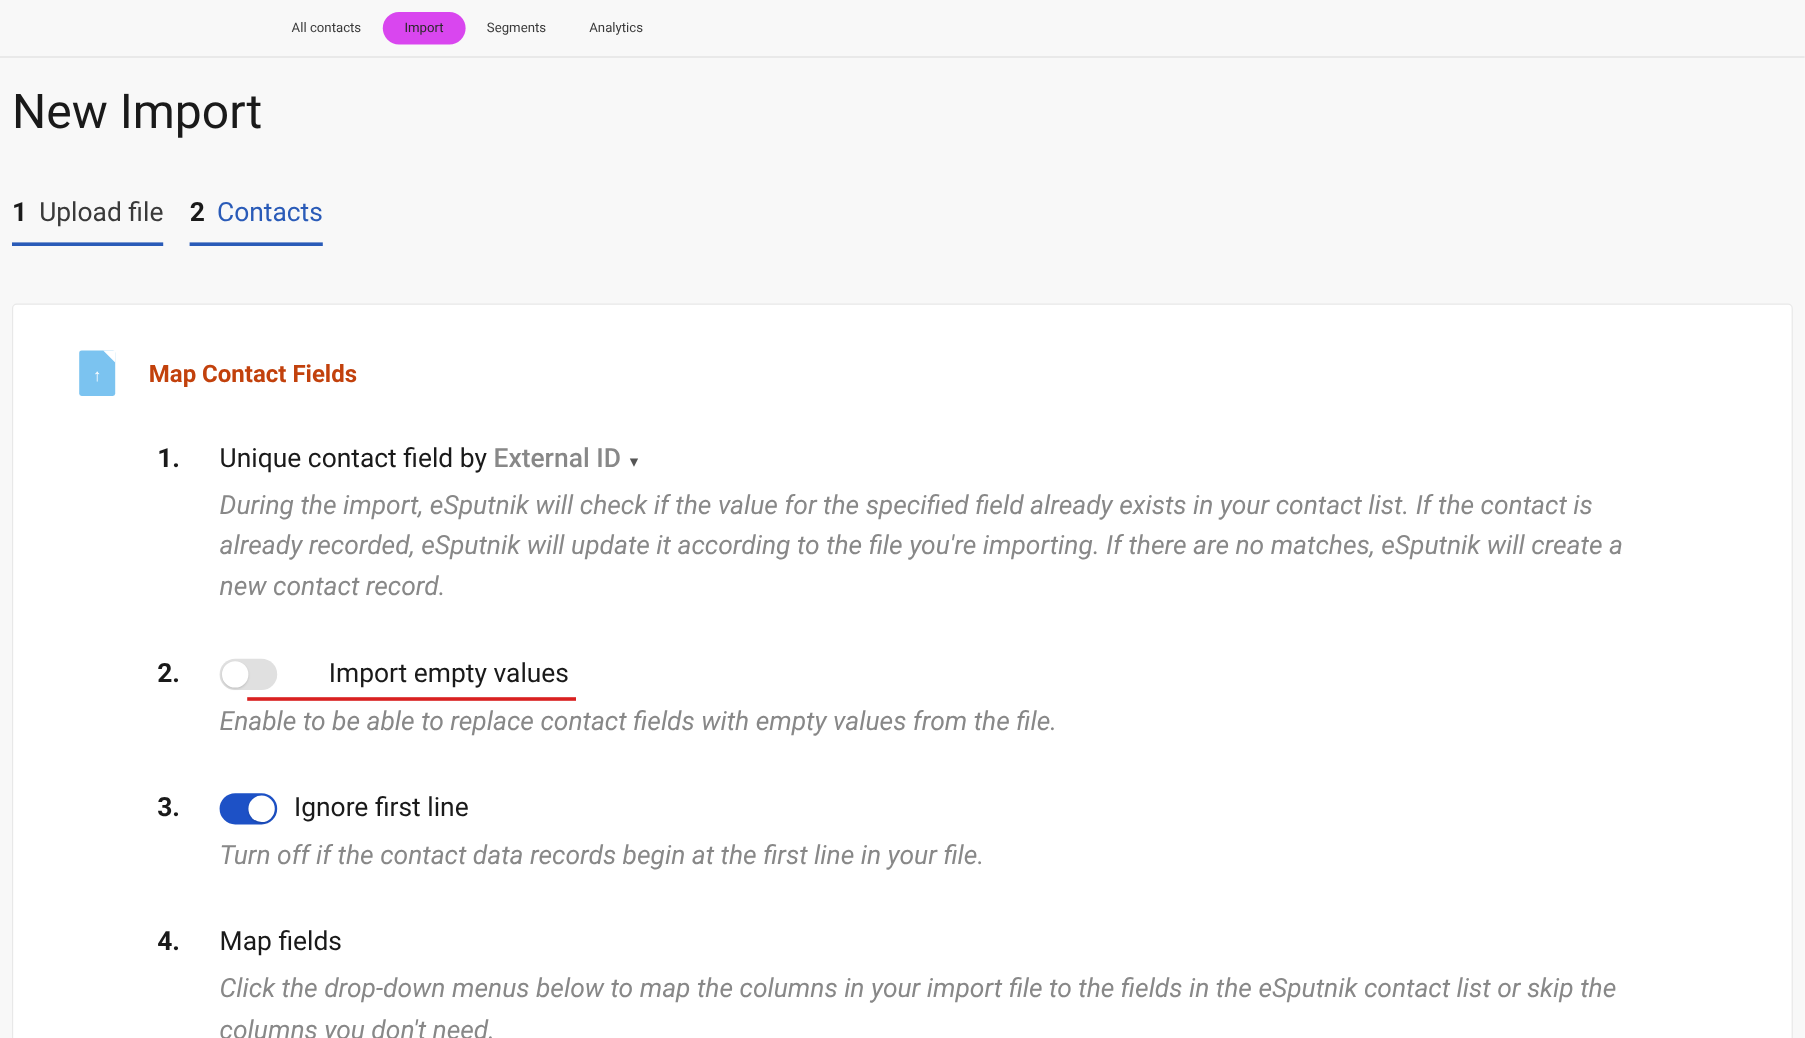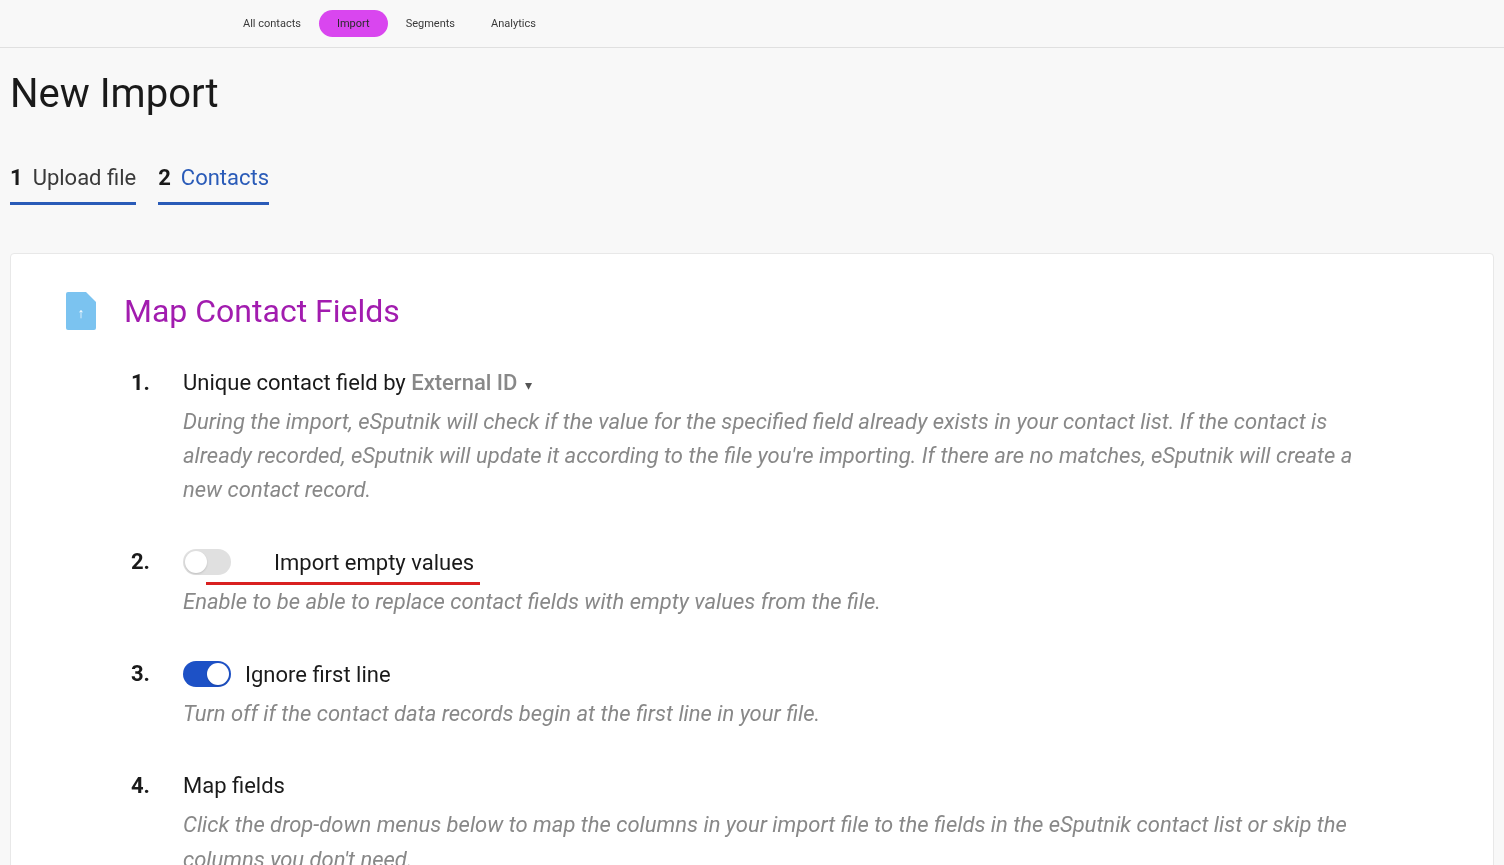--- a/index.html
+++ b/index.html
@@ -101,23 +101,23 @@
       content: "↑";
       position: absolute;
       top: 50%;
       left: 50%;
       transform: translate(-50%, -40%);
       color: #fff;
       font-size: 14px;
       font-weight: 700;
     }
     .card-title {
-      font-size: 32px;
-      font-weight: 400;
-      color: #a21caf;
+      font-size: 20px;
+      font-weight: 700;
+      color: #c2410c;
     }
     .option-list {
       margin-left: 65px;
     }
     .option-row {
       display: flex;
       align-items: flex-start;
       gap: 24px;
       margin-bottom: 42px;
     }
@@ -125,21 +125,21 @@
       font-size: 22px;
       font-weight: 700;
       min-width: 28px;
       padding-top: 0;
     }
     .option-body {
       flex: 1;
     }
     .option-head {
       display: flex;
-      align-items: flex-end;
+      align-items: flex-start;
       gap: 14px;
       font-size: 22px;
       color: #1a1a1a;
       margin-bottom: 10px;
     }
     .option-head-inline {
       display: inline;
     }
     .dropdown-value {
       color: #888;

